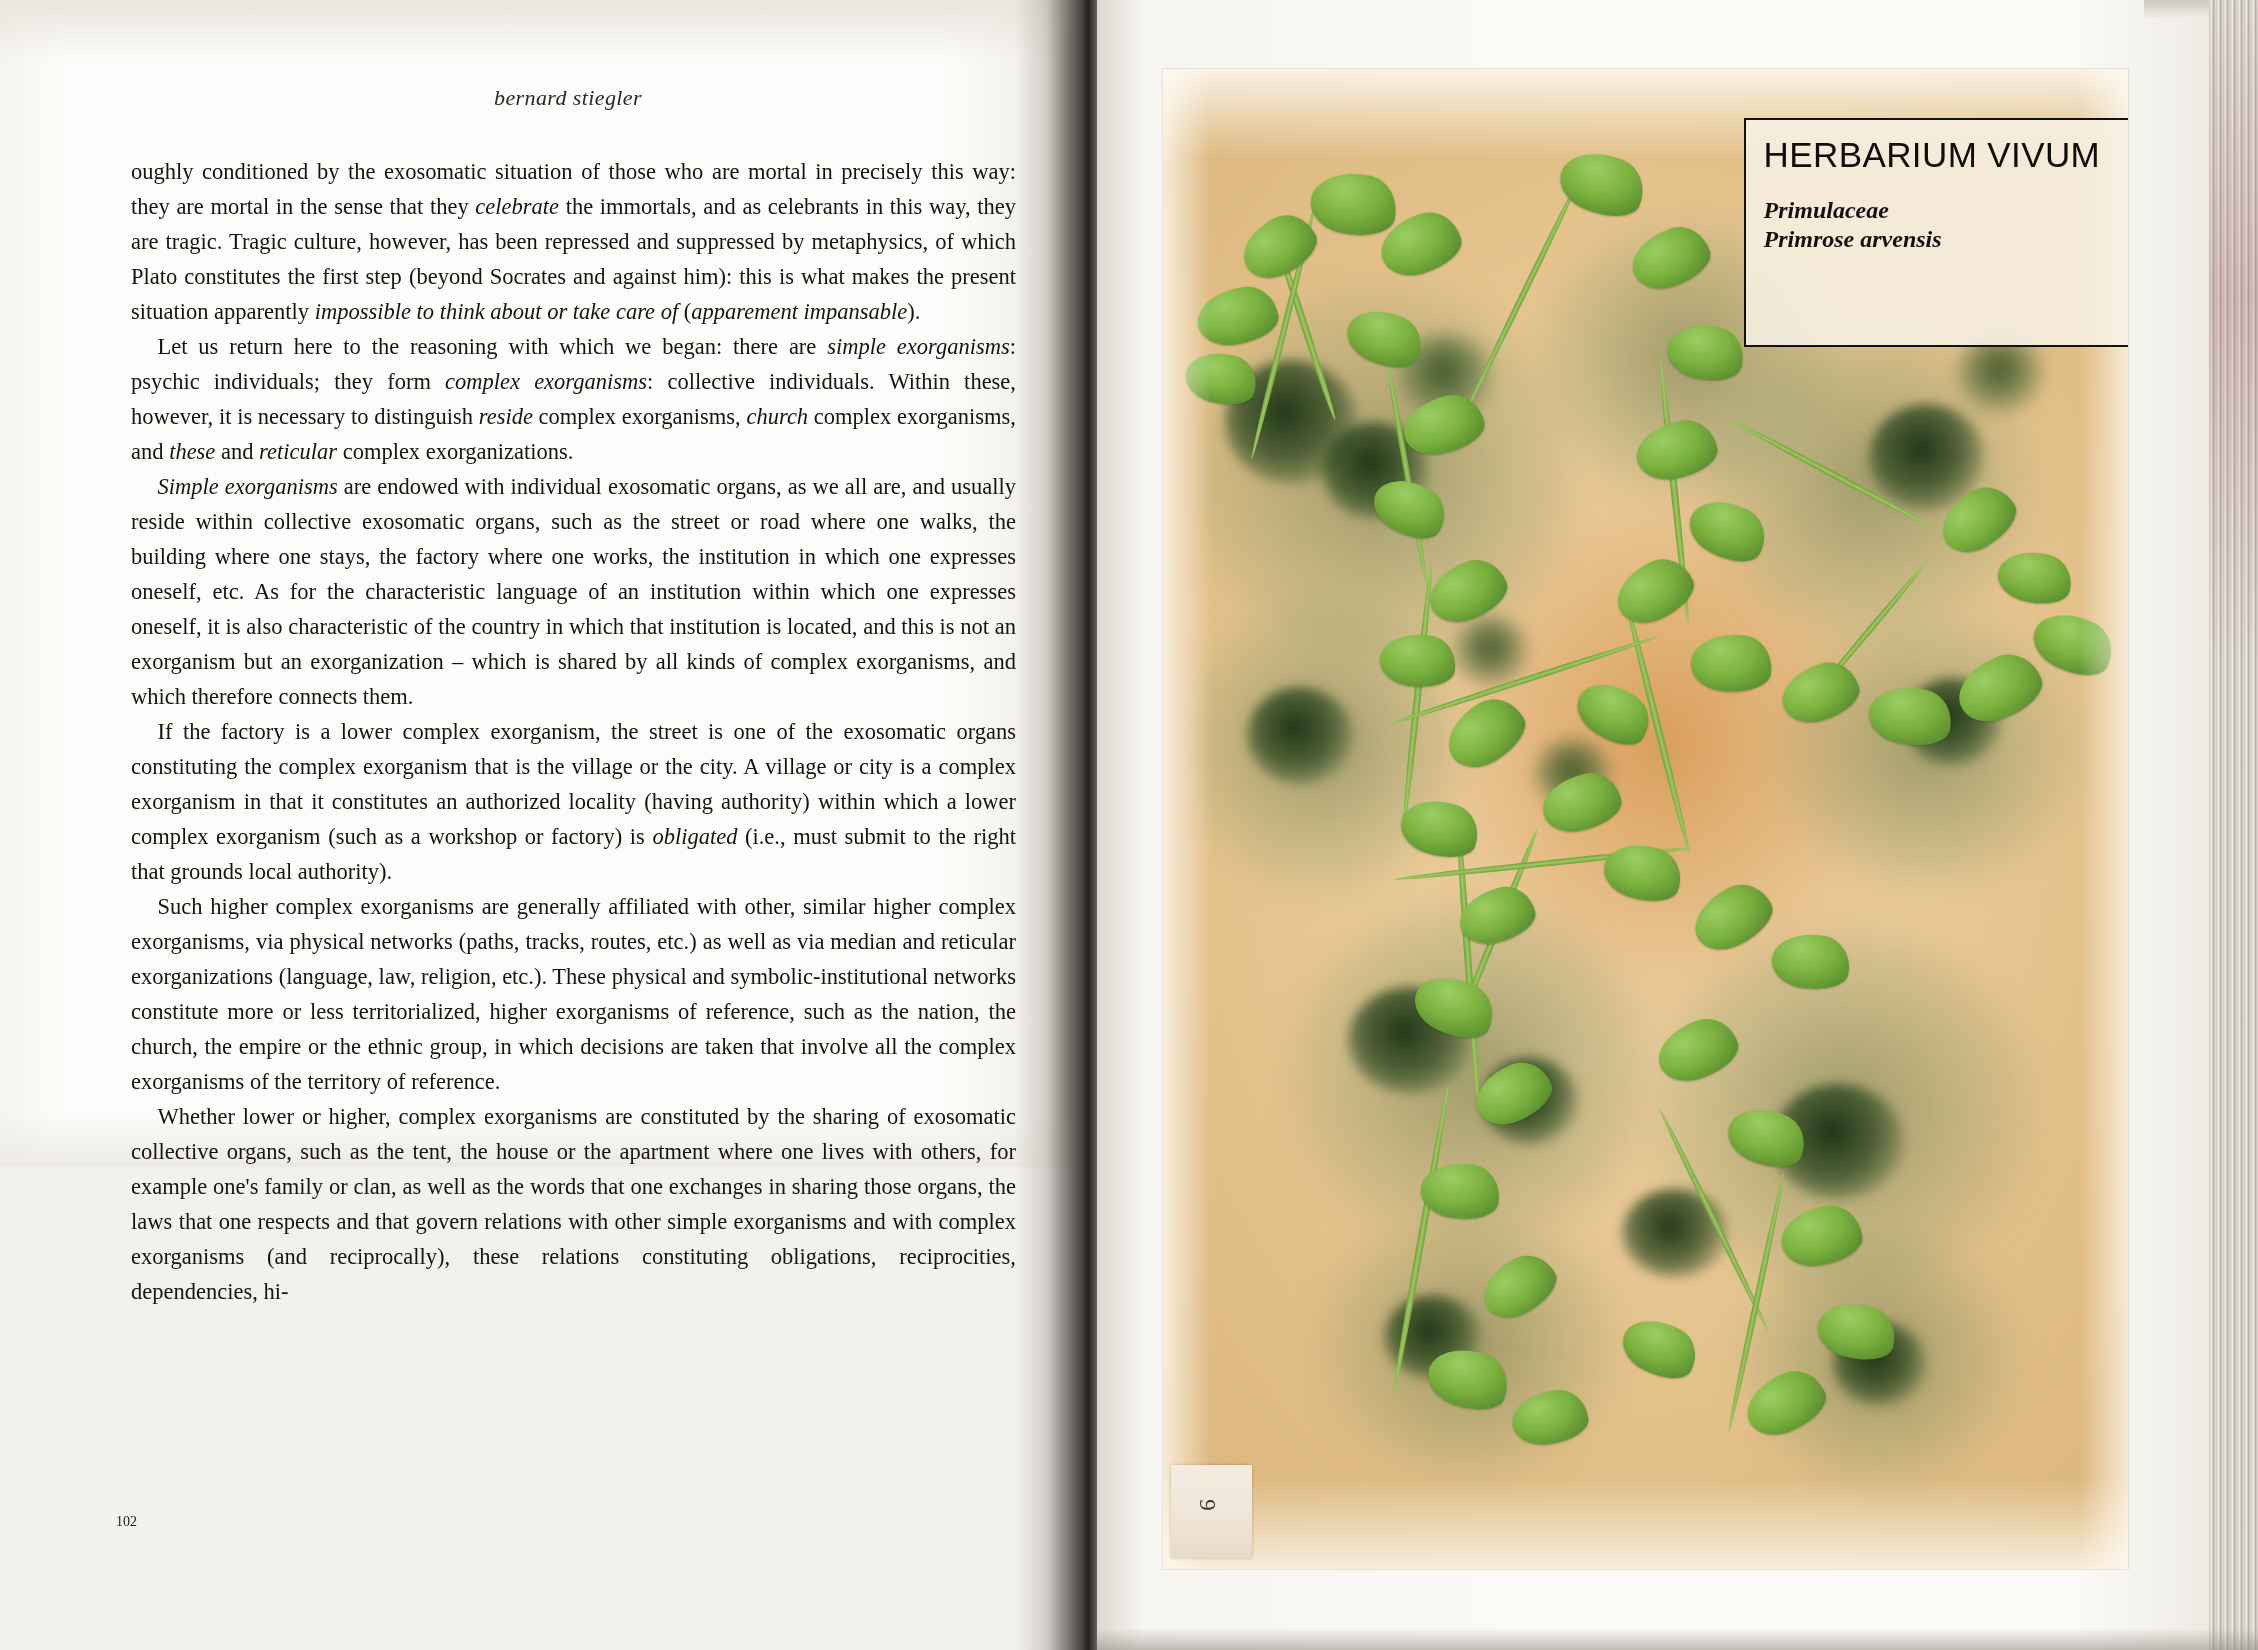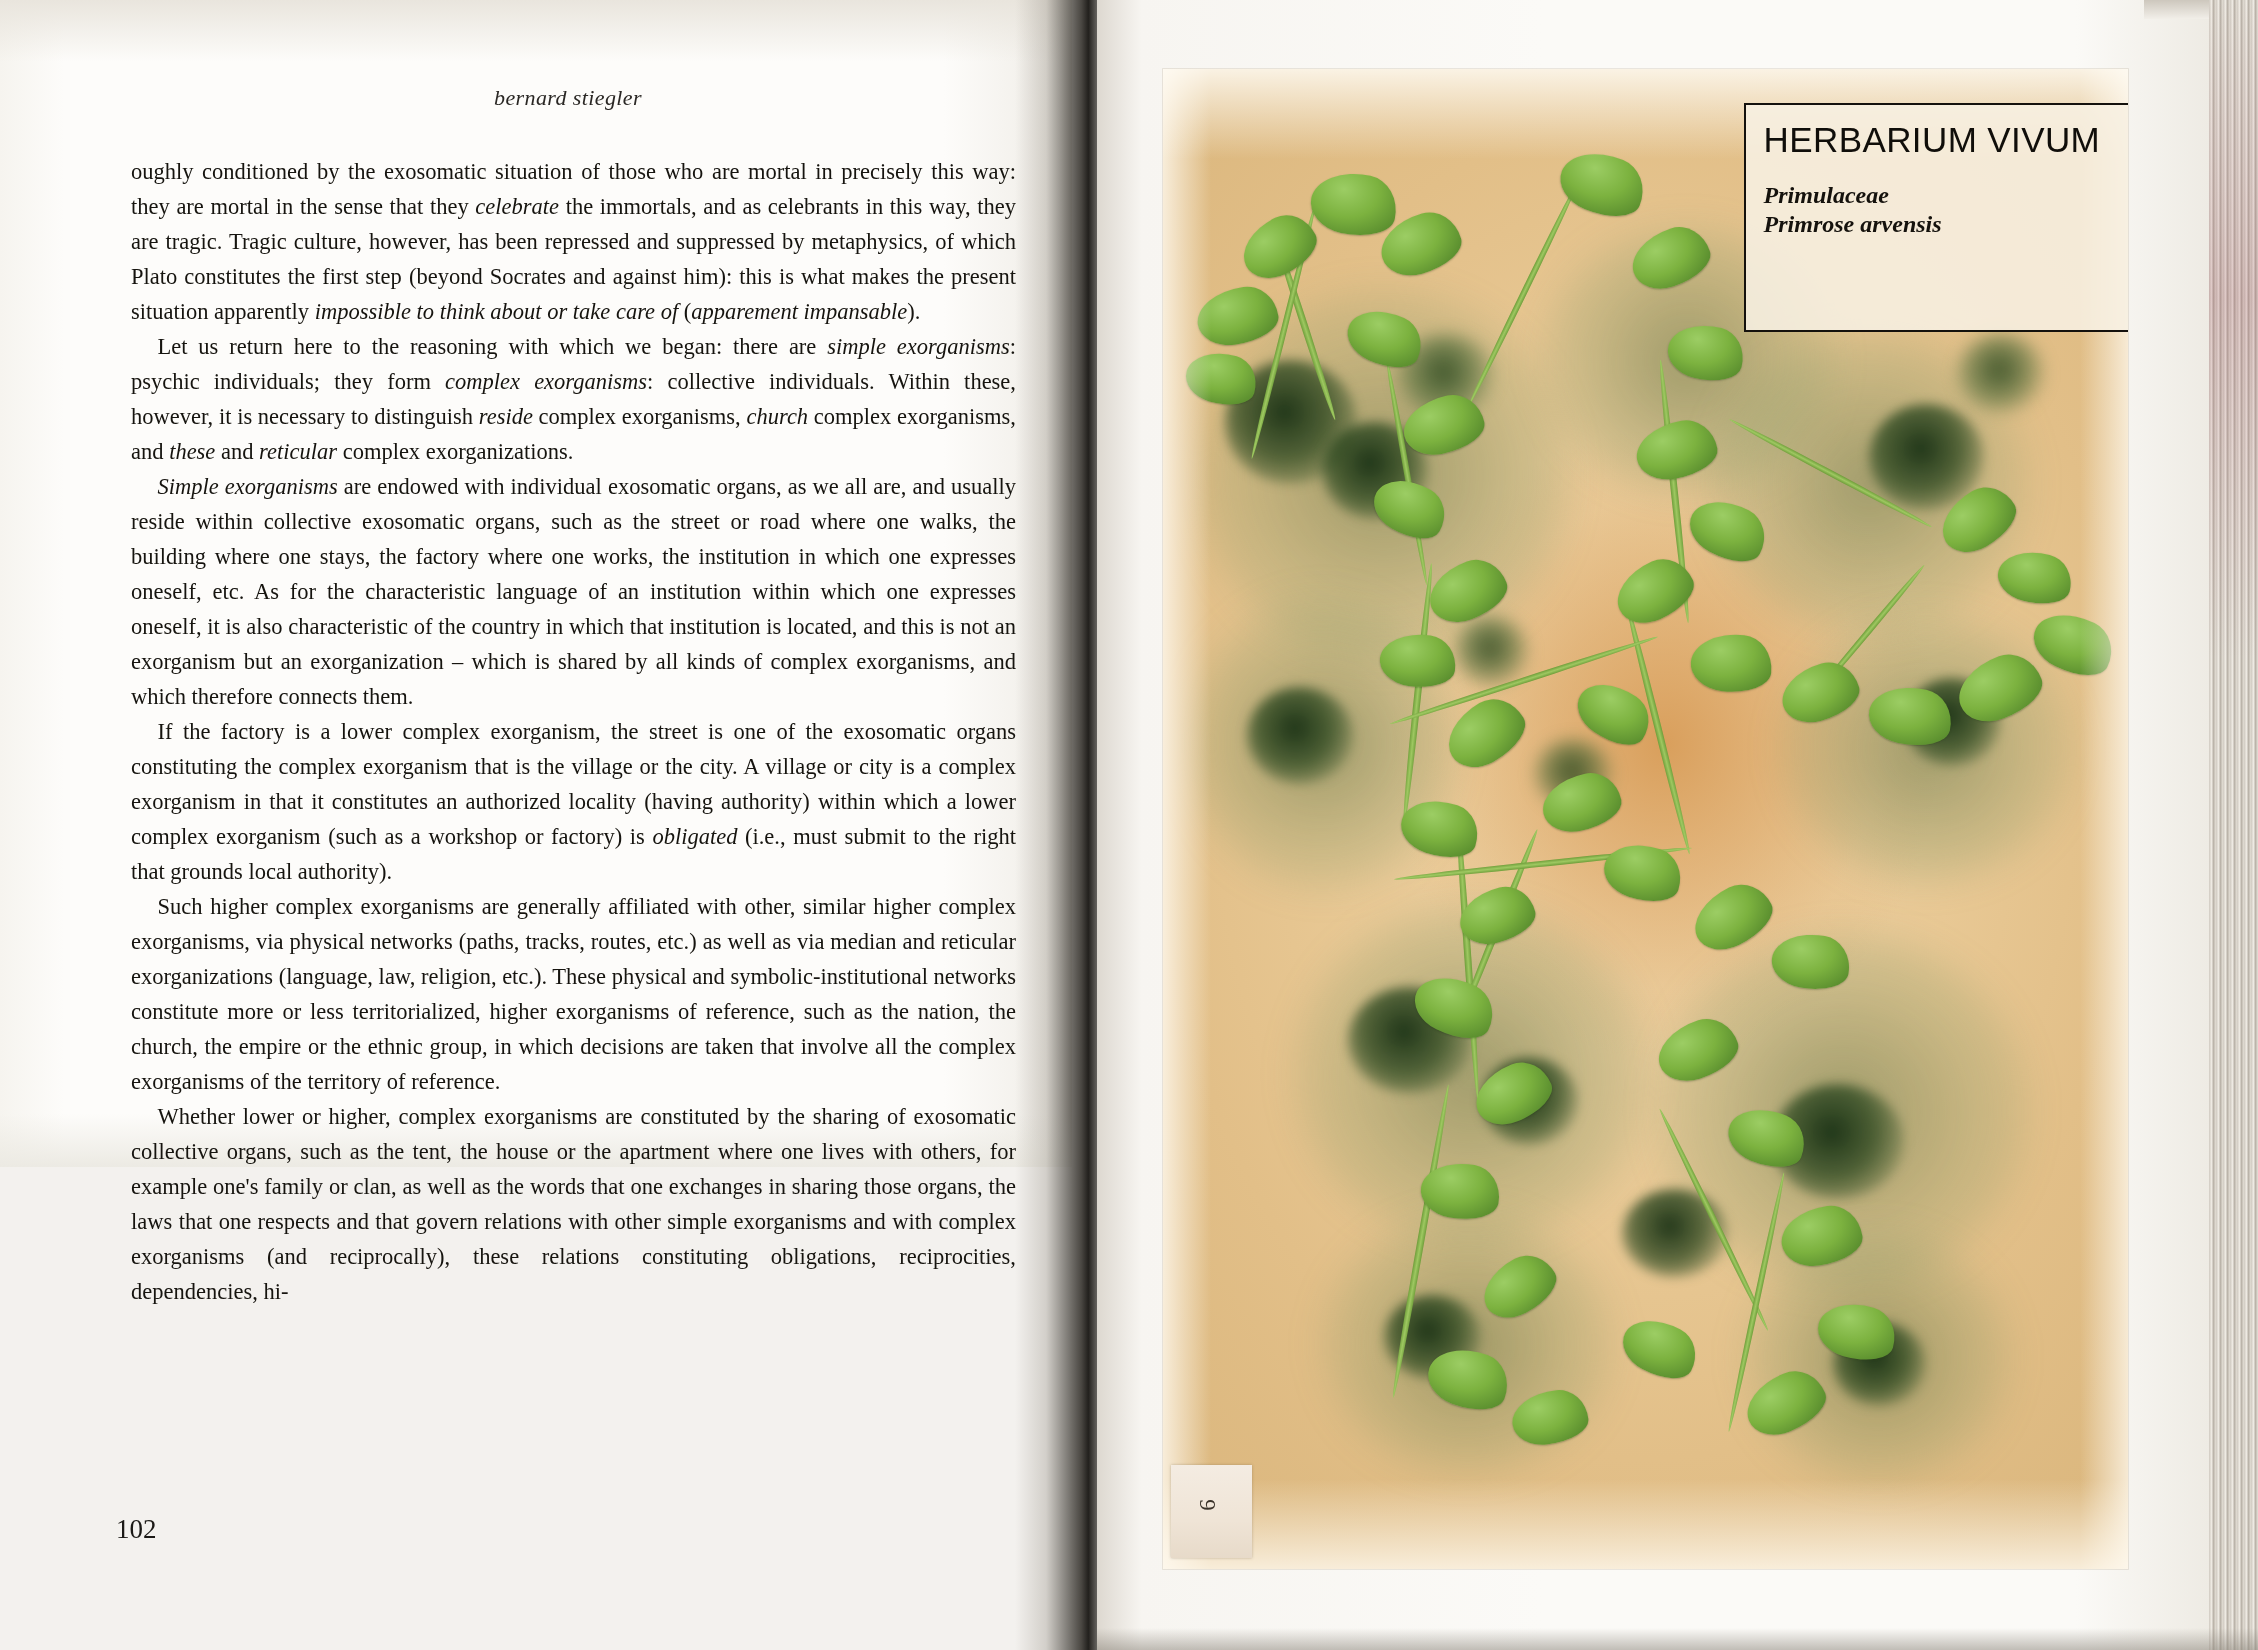--- a/index.html
+++ b/index.html
@@ -70,21 +70,21 @@
   }
   .body-col p + p {
     text-indent: 26.5px;
   }
   .body-col em { font-style: italic; }
 
   .folio {
     position: absolute;
     left: 116px;
     top: 1514px;
-    font-size: 27px;
+    font-size: 14px;
     color: #1b1916;
   }
 
   
   .gutter {
     position: absolute;
     left: 1015px;
     top: 0;
     width: 141px;
     height: 1651px;
@@ -160,21 +160,21 @@
     position: absolute;
     border-radius: 62% 38% 58% 42% / 55% 60% 40% 45%;
     background: radial-gradient(ellipse at 35% 30%, #9ccd64 0%, #7cb23f 45%, #5d9130 78%, #4b7a27 100%);
     box-shadow: 0 0.9px 1.8px rgba(40,60,25,0.35);
   }
 
   
   .label-box {
     position: absolute;
     left: 581px;
-    top: 34px;
+    top: 49px;
     width: 406px;
     height: 229px;
     border: 2.6px solid #14110d;
     background: rgba(247,240,226,0.88);
     padding: 14px 17.6px 0 17.6px;
     box-sizing: border-box;
   }
   .label-title {
     font-family: "Liberation Sans", sans-serif;
     font-size: 35px;

